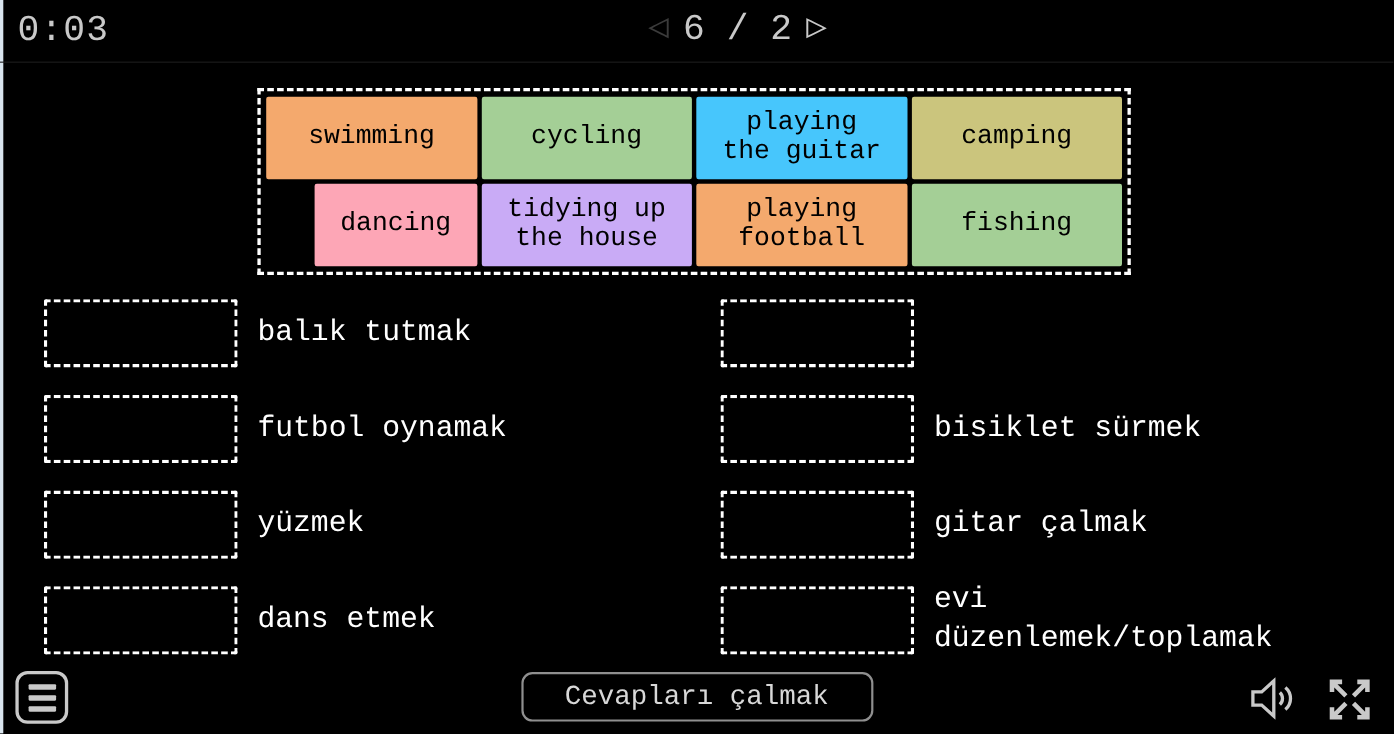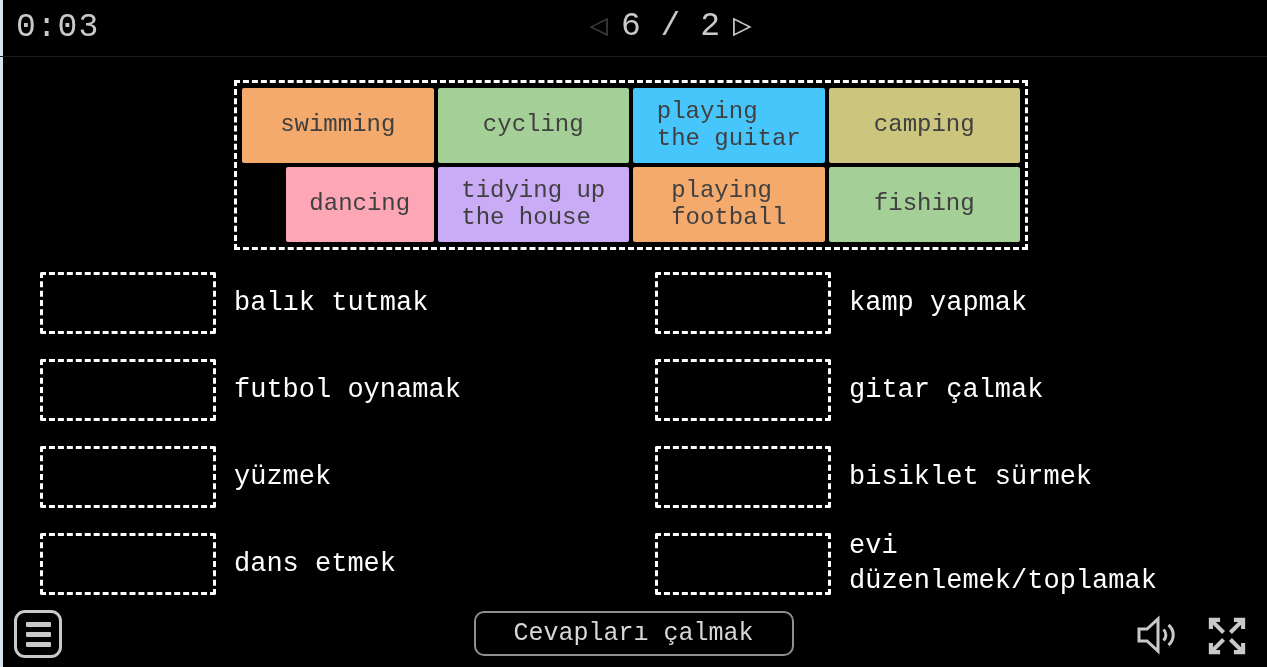--- a/index.html
+++ b/index.html
@@ -20,22 +20,22 @@
   .pager-next { color:#c9c9c9; font-size:31px; line-height:1.2; cursor:pointer; }
   .pager-label { color:#c9c9c9; font-size:33px; line-height:1.2; }
 
   
   .word-bank {
     position:absolute; left:234px; top:80px; width:778px; height:154px;
     border:3px dashed #fff; padding:5px; background:#000;
     display:grid; grid-template-columns:repeat(4,1fr); grid-auto-rows:1fr; gap:4px;
   }
   .tile {
-    display:flex; align-items:center; justify-content:center; text-align:left;
-    color:#404040; font-size:24px; line-height:1.12; white-space:pre-line;
+    display:flex; align-items:center; justify-content:center; text-align:center;
+    color:#000000; font-size:24px; line-height:1.12; white-space:pre-line;
     border-radius:2px; cursor:grab; user-select:none;
   }
 
   
   .match-col { position:absolute; top:272px; display:flex; flex-direction:column; gap:25px; }
   .col-left  { left:40px; }
   .col-right { left:655px; }
   .match-row { display:flex; align-items:center; height:62px; }
   .drop-zone {
     width:170px; height:56px; flex:none;
@@ -110,29 +110,28 @@
     </div>
     <div class="match-row">
       <div class="drop-zone"></div>
       <div class="match-label">dans etmek</div>
     </div>
   </div>
 
   <div class="match-col col-right">
     <div class="match-row">
       <div class="drop-zone"></div>
-      <div class="match-label">kamp yapmak</div>
+    </div>
+    <div class="match-row">
+      <div class="drop-zone"></div>
+      <div class="match-label">bisiklet sürmek</div>
     </div>
     <div class="match-row">
       <div class="drop-zone"></div>
       <div class="match-label">gitar çalmak</div>
-    </div>
-    <div class="match-row">
-      <div class="drop-zone"></div>
-      <div class="match-label">bisiklet sürmek</div>
     </div>
     <div class="match-row">
       <div class="drop-zone"></div>
       <div class="match-label">evi
 düzenlemek/toplamak</div>
     </div>
   </div>
 
   <button class="menu-button">
     <span class="menu-bar"></span>

